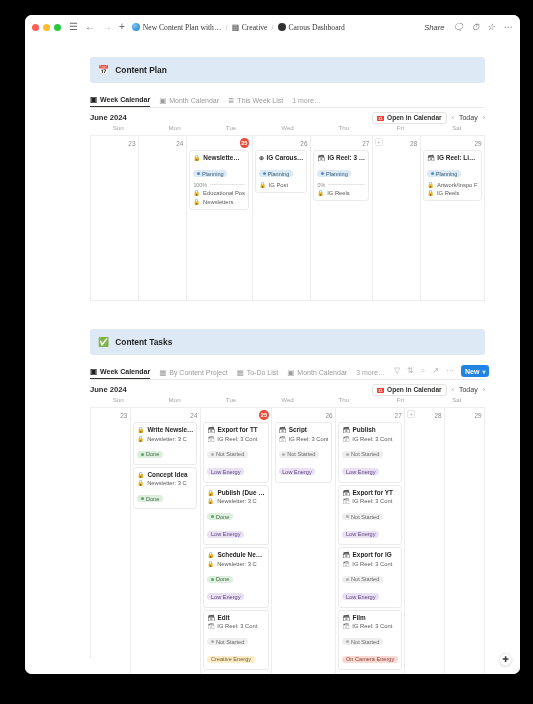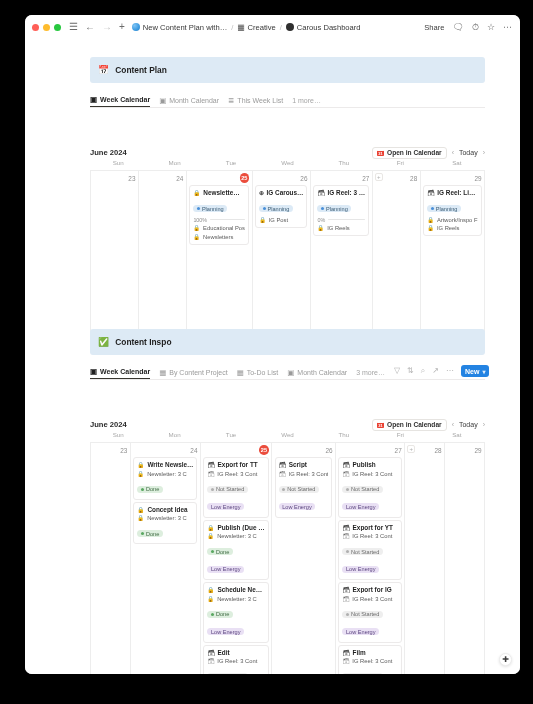--- a/index.html
+++ b/index.html
@@ -33,32 +33,32 @@
     position: relative;
   }
   .traffic { display: flex; gap: 4px; align-items: center; margin-right: 8px; }
   .dot { width: 7px; height: 7px; border-radius: 50%; }
   .dot.r { background: #ff5f57; }
   .dot.y { background: #febc2e; }
   .dot.g { background: #28c840; }
   .tb-icon { color: #6b6b6b; font-size: 10px; margin-right: 7px; line-height: 1; }
   .tb-icon.dim { color: #c2c2c2; }
   .crumbs { display: flex; align-items: center; gap: 4px; font-size: 7.6px; color: #373737; }
-  .crumb { display: flex; align-items: center; gap: 3px; white-space: nowrap; }
+  .crumb { display: flex; align-items: center; gap: 3px; white-space: nowrap; font-family: Liberation Serif, serif; }
   .crumb-sep { color: #b9b9b9; }
   .globe {
     width: 8px; height: 8px; border-radius: 50%;
     background: radial-gradient(circle at 32% 32%, #7fc4f5 0%, #3b9ae0 60%, #2c7fc4 100%);
     display: inline-block;
   }
   .grid-ico { font-size: 8px; color: #4a4a4a; letter-spacing: -0.5px; }
   .blackdot { width: 8px; height: 8px; border-radius: 50%; background: #2f2f2f; display: inline-block; }
   .tb-right {
     margin-left: auto; display: flex; align-items: center; gap: 8px;
-    font-size: 7.6px; color: #3c3c3c;
+    font-size: 7.6px; color: #3c3c3c; font-style: italic;
   }
   .tb-right .ic { color: #5c5c5c; font-size: 9px; line-height: 1; }
 
   
   .page { position: relative; height: 635px; background: #fff; overflow: hidden; }
 
   .section { position: absolute; left: 0; right: 0; }
 
   .banner {
     margin: 0 35px 0 65px;
@@ -97,21 +97,20 @@
     display: flex; align-items: center; gap: 3px;
     padding: 0 4px;
   }
   .newbtn .cv { font-size: 6px; opacity: .85; }
 
   
   .calhead {
     margin-left: 65px; margin-right: 35px;
     height: 16px; display: flex; align-items: center;
     padding-top: 3px;
-    margin-top: 35px;
   }
   .monthlbl { font-size: 7.6px; font-weight: bold; color: #2b2b2b; }
   .calhead-right { margin-left: auto; display: flex; align-items: center; gap: 5px; }
   .openbtn {
     border: 1px solid #e6e4e1; border-radius: 3px;
     height: 12px; display: flex; align-items: center; gap: 3px;
     padding: 0 4px; font-size: 6.6px; color: #2f2f2f; font-weight: bold;
   }
   .cal-ico {
     width: 7px; height: 7px; border-radius: 1.5px;
@@ -387,21 +386,21 @@
                   <span class="gi">🔒</span>
                   <span>IG Reels</span>
                 </div></div>
             </div>
           </div>
       </div>
 
       <div class="section" style="top:290px;">
         <div class="banner">
           <span class="banner-ico">✅</span>
-          <span class="banner-title">Content Inspo</span>
+          <span class="banner-title">Content Tasks</span>
         </div>
 
         <div class="tabrow" style="margin-top:8px;">
           <span class="tab active">
             <span class="ti">▣</span>
             <span>Week Calendar</span>
           </span>
           <span class="tab">
             <span class="ti">▦</span>
             <span>By Content Project</span>

